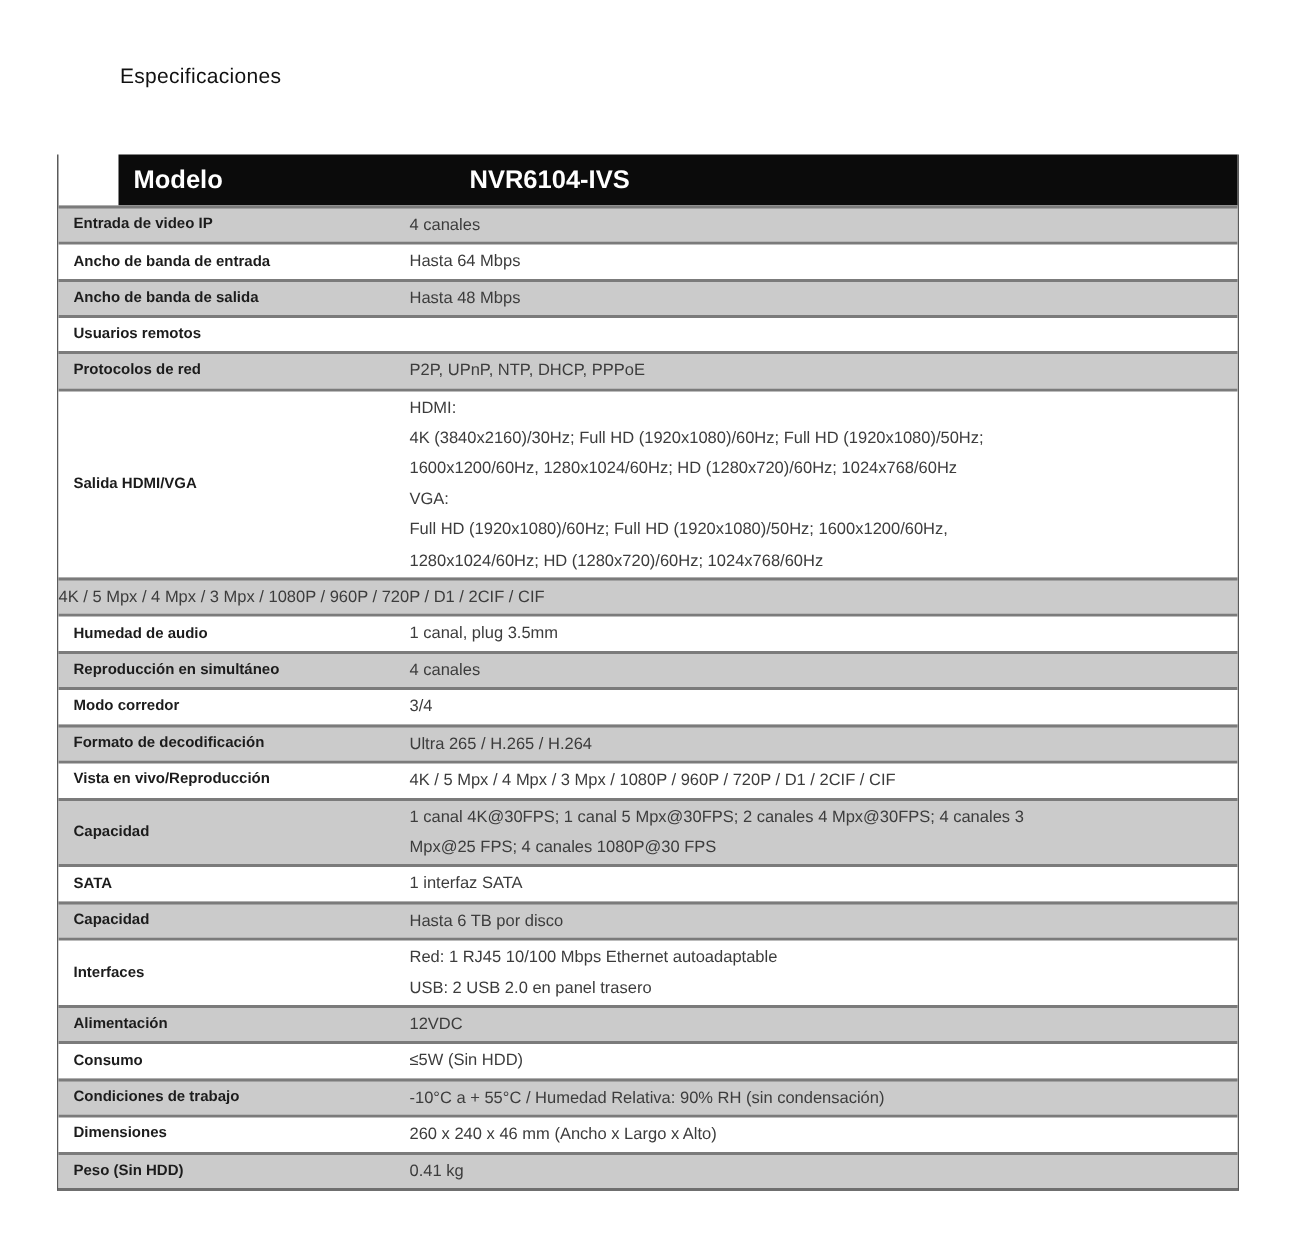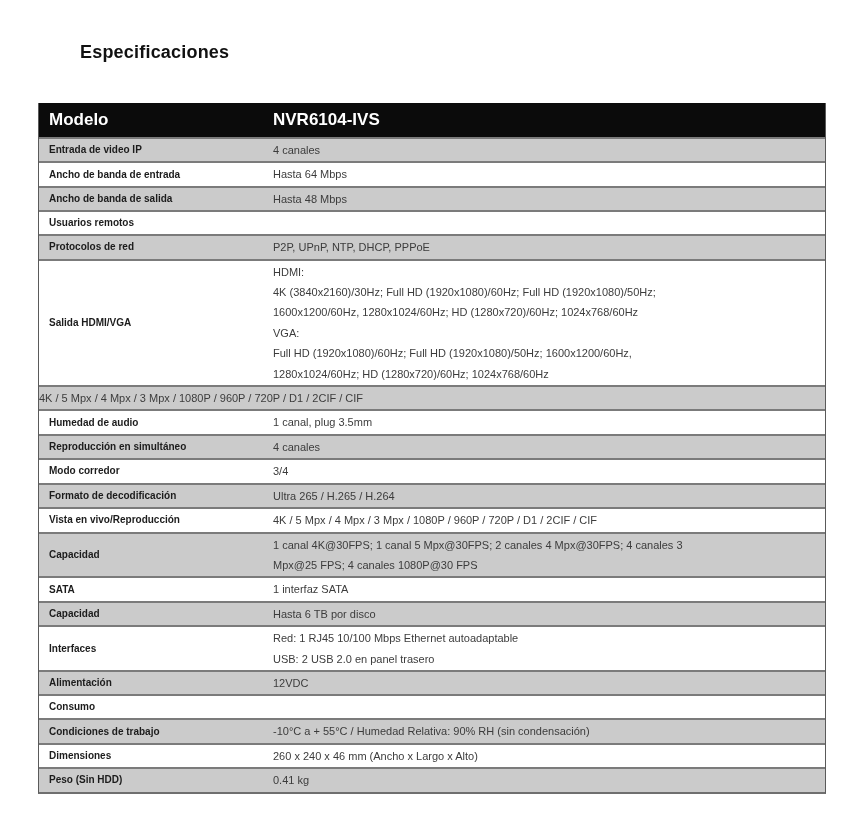--- a/index.html
+++ b/index.html
@@ -13,42 +13,43 @@
     position: relative;
     width: 862px;
     height: 828px;
     background: #ffffff;
     overflow: hidden;
   }
   .page-title {
     position: absolute;
     left: 80px;
     top: 42px;
-    font-size: 18px;
-    font-weight: bold;
+    font-size: 14px;
+    font-weight: normal;
     color: #111111;
     letter-spacing: 0.2px;
   }
   .spec-table {
     position: absolute;
     left: 38px;
     top: 103px;
     width: 788px;
     border-left: 1px solid #5a5a5a;
     border-right: 1px solid #5a5a5a;
     border-bottom: 2px solid #6f6f6f;
   }
   .table-header {
     display: flex;
     align-items: center;
     height: 34px;
     background: #0b0b0b;
     color: #ffffff;
     font-weight: bold;
     font-size: 17px;
+    margin-left: 40px;
   }
   .table-header .h-label {
     width: 234px;
     padding-left: 10px;
     flex-shrink: 0;
   }
   .table-header .h-value {
     flex: 1;
   }
   .row {
@@ -194,20 +195,23 @@
           </div>
         </div>
         <div class="row row-gray">
           <div class="cell label">Alimentación</div>
           <div class="cell value">
             <div class="value-line">12VDC</div>
           </div>
         </div>
         <div class="row row-white">
           <div class="cell label">Consumo</div>
+          <div class="cell value">
+            <div class="value-line">≤5W (Sin HDD)</div>
+          </div>
         </div>
         <div class="row row-gray">
           <div class="cell label">Condiciones de trabajo</div>
           <div class="cell value">
             <div class="value-line">-10°C a + 55°C / Humedad Relativa: 90% RH (sin condensación)</div>
           </div>
         </div>
         <div class="row row-white">
           <div class="cell label">Dimensiones</div>
           <div class="cell value">

